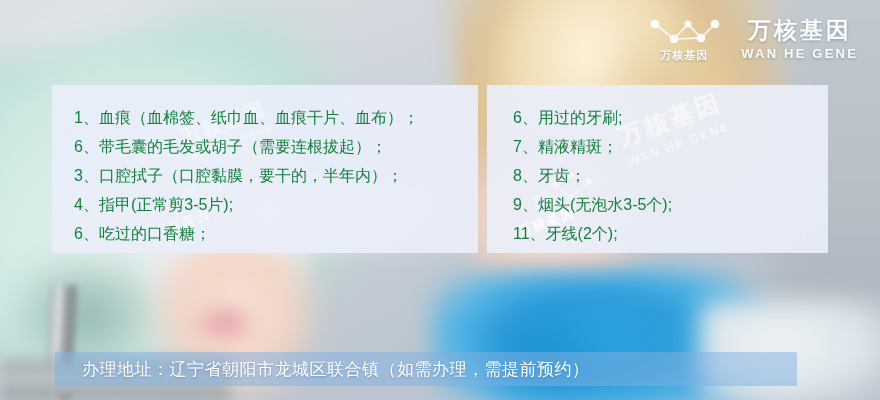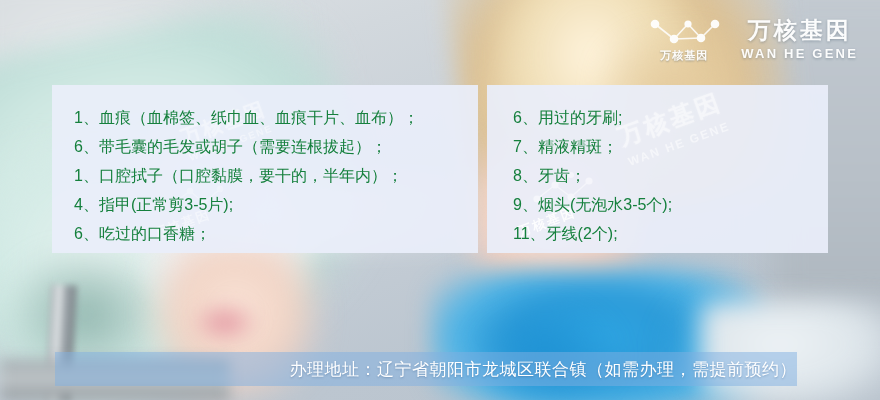--- a/index.html
+++ b/index.html
@@ -237,21 +237,21 @@
     font-size:17px;line-height:31px;
     color:#2f4fc0;
     text-shadow:0 1px 2px rgba(255,255,255,.75);
     letter-spacing:.3px;
   }
 
   
   .addr{
     position:absolute;left:55px;top:352px;width:742px;height:34px;
     background:rgba(128,176,226,0.50);
-    display:flex;align-items:center;justify-content:flex-end;
+    display:flex;align-items:center;
   }
   .addr span{
     color:#ffffff;font-size:17px;letter-spacing:.5px;
     padding-left:27px;white-space:nowrap;
     text-shadow:0 1px 2px rgba(40,80,130,.35);
   }
 </style>
 </head>
 <body>
 
@@ -321,21 +321,21 @@
           <line x1="40" y1="26" x2="56" y2="12"></line>
           <circle cx="10" cy="26" r="3.2" stroke="none"></circle>
             <circle cx="26" cy="14" r="3.2" stroke="none"></circle>
           <circle cx="40" cy="26" r="3.2" stroke="none"></circle>
             <circle cx="56" cy="12" r="3.2" stroke="none"></circle>
         </g>
       </svg>
       <ul>
         <li>1、血痕（血棉签、纸巾血、血痕干片、血布）；</li>
         <li>6、带毛囊的毛发或胡子（需要连根拔起）；</li>
-        <li>1、口腔拭子（口腔黏膜，要干的，半年内）；</li>
+        <li>3、口腔拭子（口腔黏膜，要干的，半年内）；</li>
         <li>4、指甲(正常剪3-5片);</li>
         <li>6、吃过的口香糖；</li>
       </ul>
     </div>
 
     <div class="panel-gap"></div>
 
     <div class="panel panel-right">
       <div class="wm wm-right">
         <div class="wm-cn">万核基因</div>

